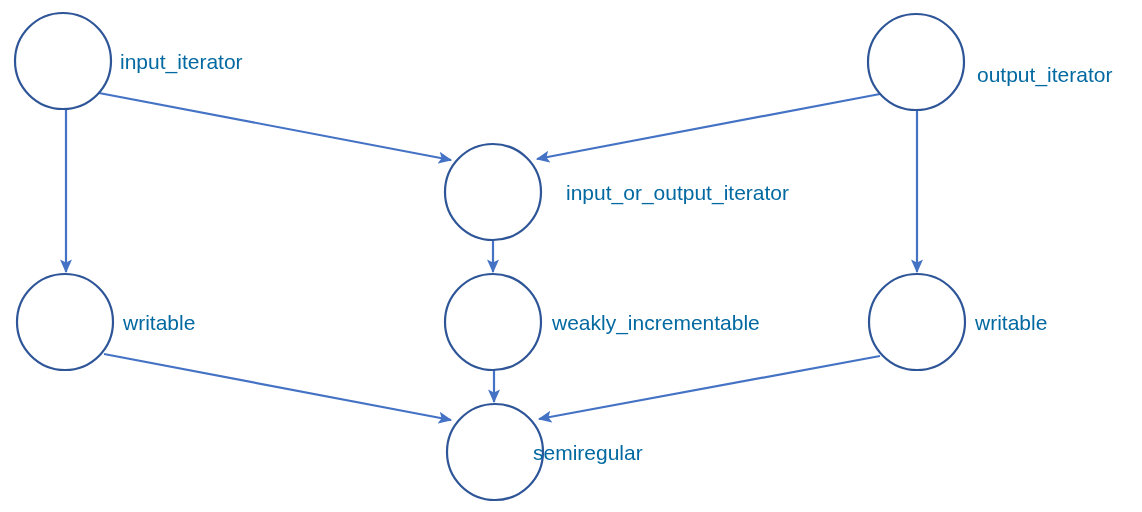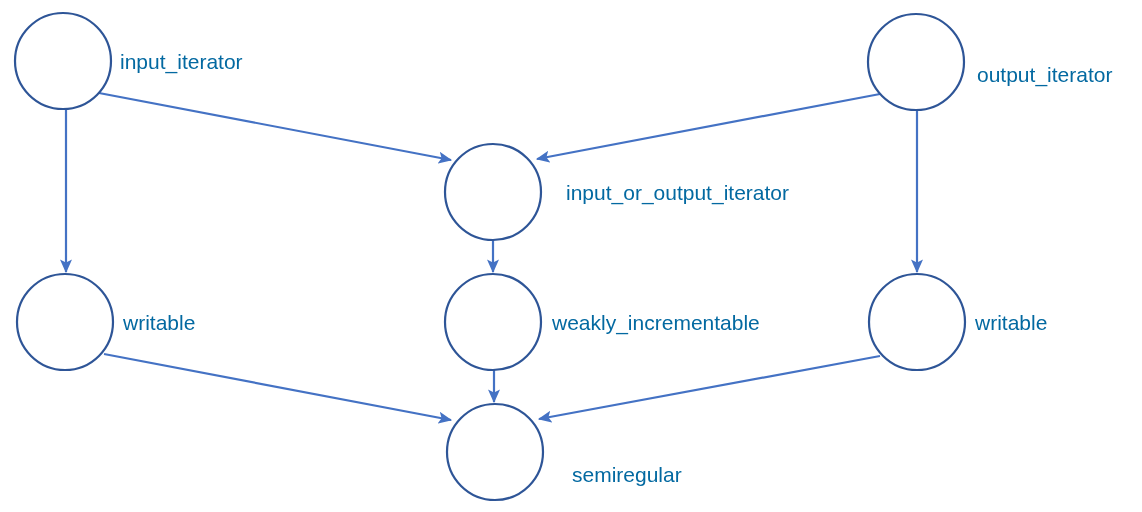--- a/index.html
+++ b/index.html
@@ -81,16 +81,16 @@
       </g>
   </svg>
 
   <div id="labels-layer">
       <div class="node-label" style="left: 120px; top: 61px;">input_iterator</div>
       <div class="node-label" style="left: 977px; top: 74px;">output_iterator</div>
       <div class="node-label" style="left: 566px; top: 192px;">input_or_output_iterator</div>
       <div class="node-label" style="left: 123px; top: 322px;">writable</div>
       <div class="node-label" style="left: 552px; top: 322px;">weakly_incrementable</div>
       <div class="node-label" style="left: 975px; top: 322px;">writable</div>
-      <div class="node-label" style="left: 572px; top: 452px; margin-top: 22px;">semiregular</div>
+      <div class="node-label" style="left: 533px; top: 452px;">semiregular</div>
     </div>
 
 </div>
 
 </body></html>

